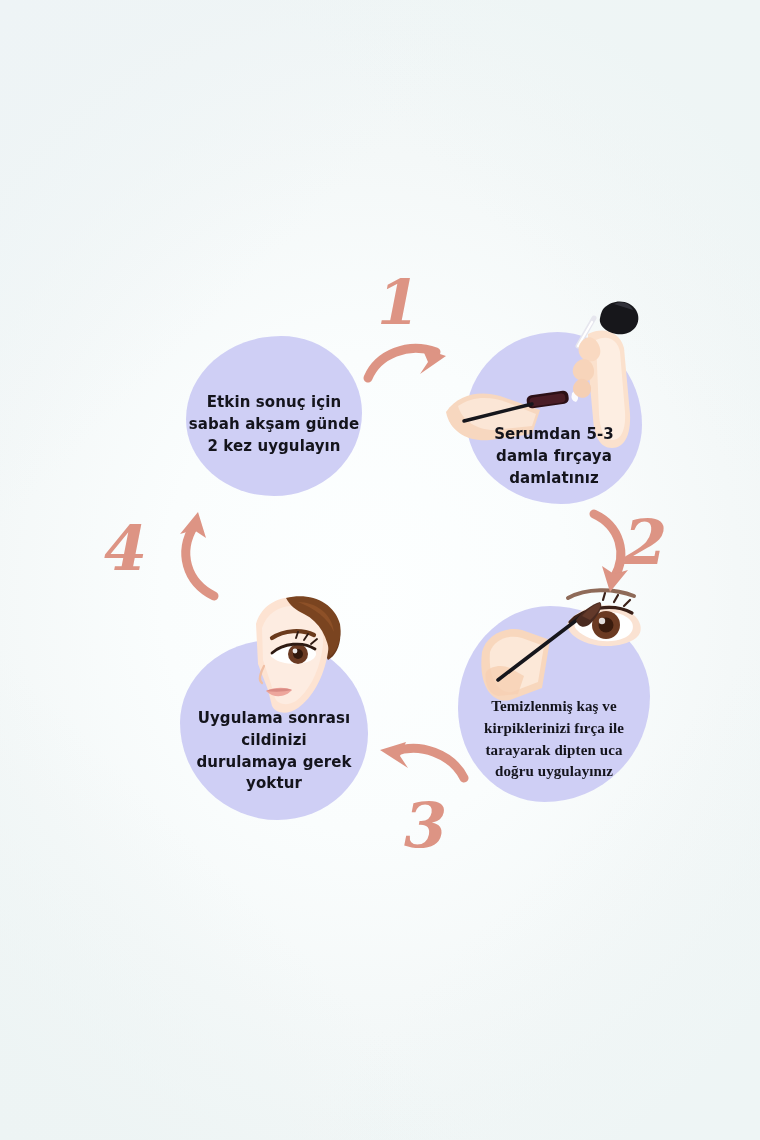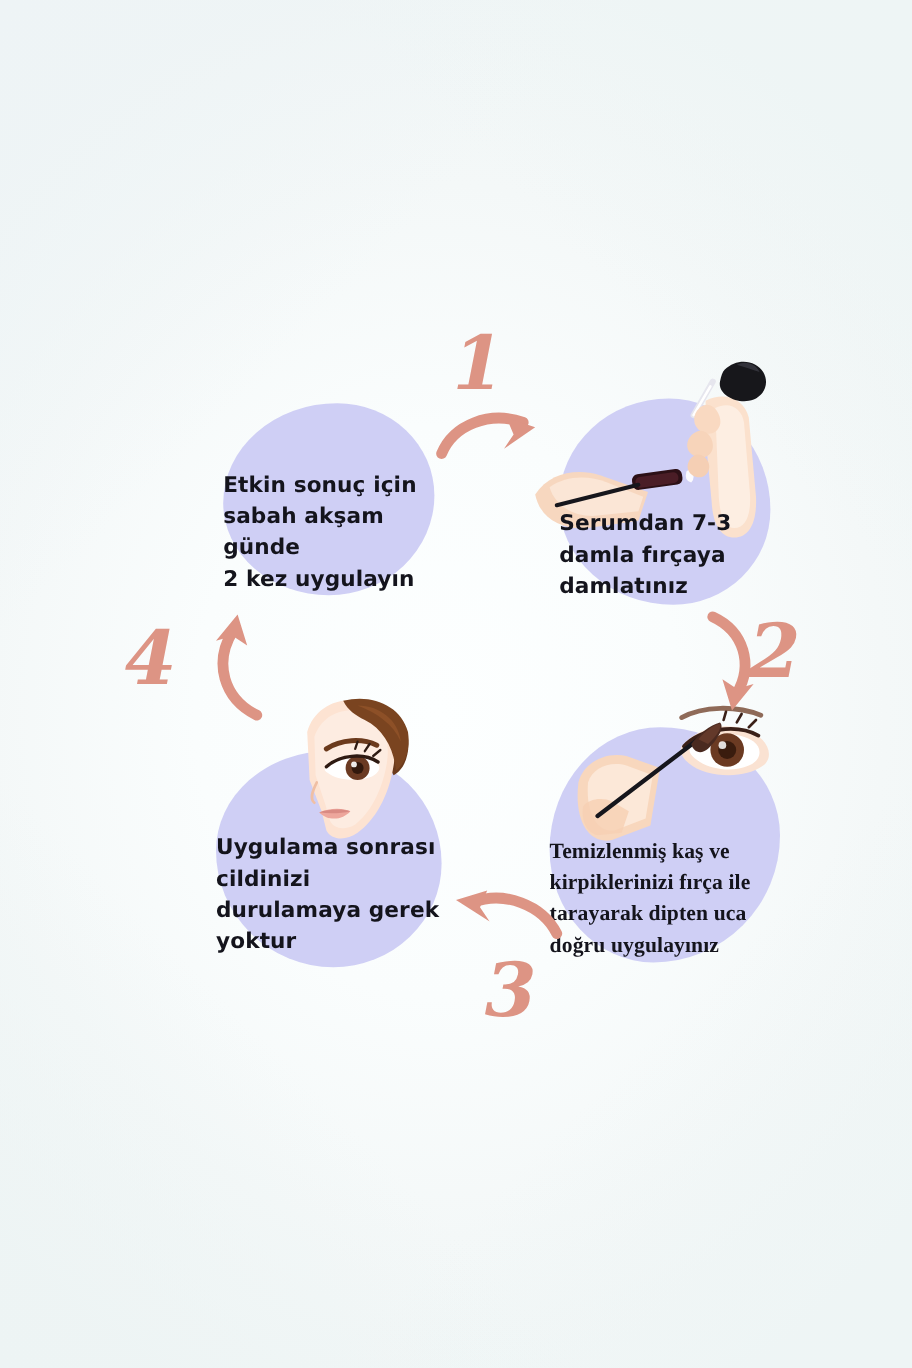--- a/index.html
+++ b/index.html
@@ -34,25 +34,25 @@
     background:#cfcff5;
   }
   
   .blob-a{border-radius:52% 48% 46% 54% / 50% 54% 46% 50%;}
   .blob-b{border-radius:48% 52% 55% 45% / 52% 46% 54% 48%;}
   .blob-c{border-radius:50% 50% 48% 52% / 46% 52% 48% 54%;}
   .blob-d{border-radius:54% 46% 50% 50% / 52% 48% 52% 48%;}
 
   .caption{
     position:absolute;
-    text-align:left;
+    text-align:center;
     color:#14141c;
     font-family:"DejaVu Sans", sans-serif;
     font-weight:700;
-    font-size:18px;
+    font-size:15px;
     line-height:1.45;
     letter-spacing:.1px;
     z-index:6;
     white-space:pre-line;
   }
 
   .numeral{
     position:absolute;
     color:#dd9484;
     font-family:"DejaVu Serif", serif;
@@ -74,21 +74,21 @@
   #cap4{left:0;top:56px;width:176px;}
 
   #step1{left:466px;top:332px;width:176px;height:172px;}
   #blob1{left:0;top:0;width:176px;height:172px;}
   #cap1{left:0;top:92px;width:176px;}
 
   #step2{left:458px;top:606px;width:192px;height:196px;}
   #blob2{left:0;top:0;width:192px;height:196px;}
   #cap2{left:0;top:90px;width:192px;font-family:Liberation Serif, serif;}
 
-  #step3{left:180px;top:626px;width:188px;height:180px;}
+  #step3{left:180px;top:640px;width:188px;height:180px;}
   #blob3{left:0;top:0;width:188px;height:180px;}
   #cap3{left:0;top:68px;width:188px;}
 </style>
 </head>
 <body>
 
 <div id="infographic">
   <div id="bg-tint"></div>
 
   <div class="step" id="step4">
@@ -120,21 +120,21 @@
       <path d="M168 46 C180 40 190 46 192 58 L197 118 C198 136 193 146 184 146 C176 146 172 136 171 120 Z" fill="#fdeee2"></path>
 
       <path d="M158 44 C150 48 148 58 154 64 C160 70 170 68 172 60 C174 52 166 40 158 44 Z" fill="#f9d9c1"></path>
       <path d="M152 66 C144 70 142 80 149 85 C156 90 165 87 166 79 C167 71 160 62 152 66 Z" fill="#f7d4ba"></path>
       <path d="M150 86 C144 90 143 98 149 102 C155 106 162 103 163 96 C164 89 156 82 150 86 Z" fill="#f5cfb4"></path>
 
       <path d="M176 14 C186 4 202 6 208 16 C214 26 208 38 196 40 C184 42 170 34 172 24 C173 19 174 16 176 14 Z" fill="#17171b"></path>
       <path d="M186 10 C193 6 202 9 205 16 C199 14 192 12 186 10 Z" fill="#32323a"></path>
     </svg>
 
-    <div class="caption" id="cap1">Serumdan  7-3
+    <div class="caption" id="cap1">Serumdan  5-3
 damla fırçaya
 damlatınız</div>
   </div>
 
   <div class="step" id="step2">
     <div class="blob blob-b" id="blob2"></div>
 
     <svg class="art" style="left:6px;top:-24px;width:190px;height:150px;" viewBox="0 0 190 150">
 
       <path d="M104 40 C118 22 148 18 166 30 C178 38 180 50 172 56 C156 68 124 66 110 54 C104 49 102 44 104 40 Z" fill="#fae2d2"></path>

